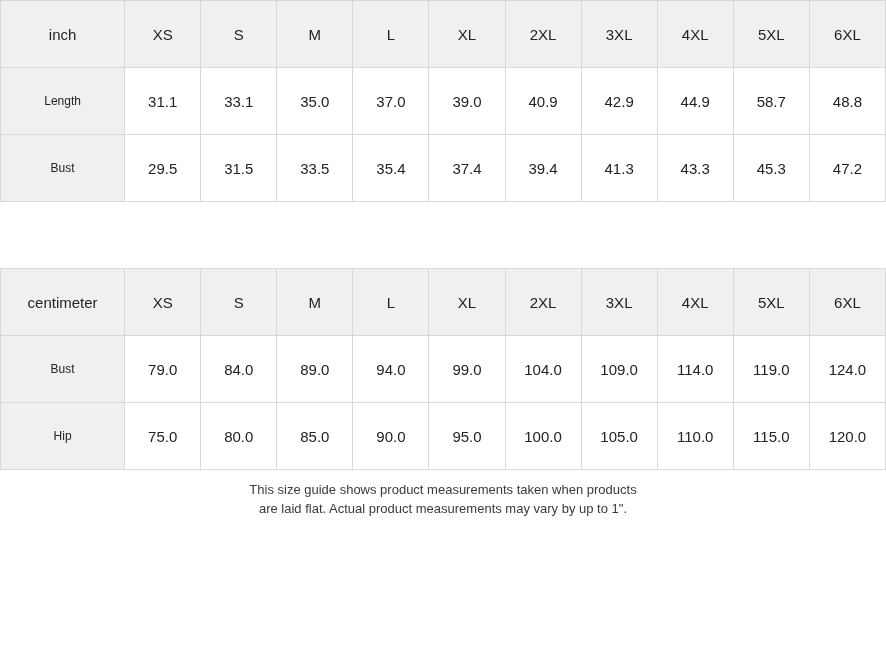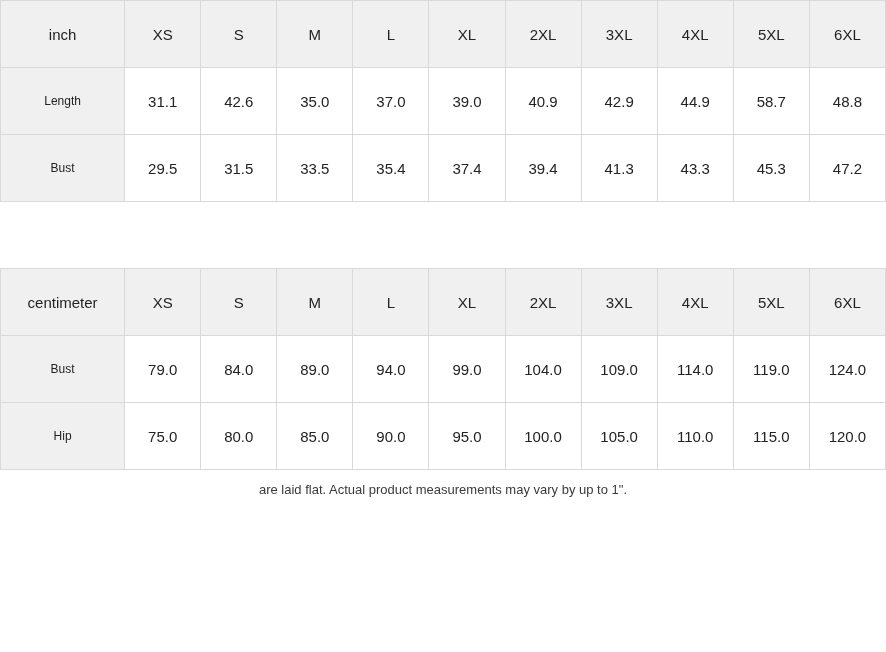--- a/index.html
+++ b/index.html
@@ -92,21 +92,21 @@
         <td>XL</td>
         <td>2XL</td>
         <td>3XL</td>
         <td>4XL</td>
         <td>5XL</td>
         <td>6XL</td>
       </tr>
       <tr>
         <td class="rowlabel">Length</td>
         <td>31.1</td>
-        <td>42.6</td>
+        <td>33.1</td>
         <td>35.0</td>
         <td>37.0</td>
         <td>39.0</td>
         <td>40.9</td>
         <td>42.9</td>
         <td>44.9</td>
         <td>58.7</td>
         <td>48.8</td>
       </tr>
       <tr>
@@ -178,16 +178,17 @@
         <td>100.0</td>
         <td>105.0</td>
         <td>110.0</td>
         <td>115.0</td>
         <td>120.0</td>
       </tr>
     </tbody>
   </table>
 
   <div class="footnote">
+    <div>This size guide shows product measurements taken when products</div>
     <div>are laid flat. Actual product measurements may vary by up to 1".</div>
   </div>
 
 </div>
 
 </body></html>

